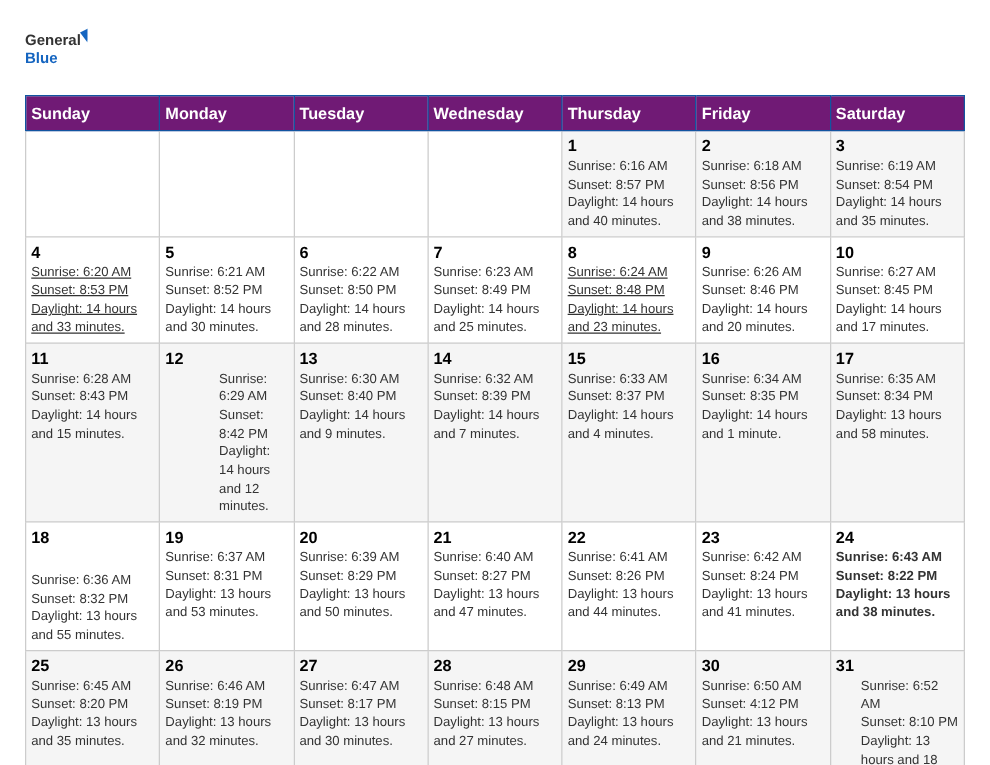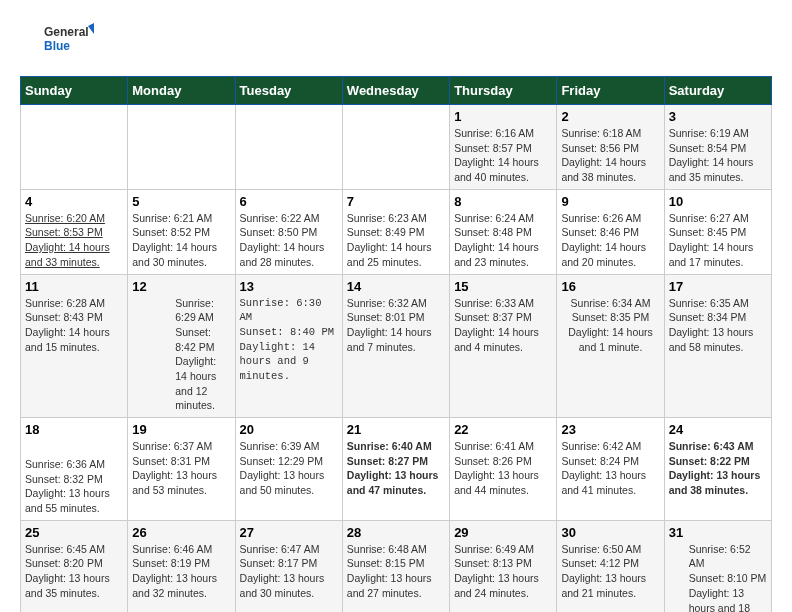--- a/index.html
+++ b/index.html
@@ -13,42 +13,41 @@
     .header {
       display: flex;
       justify-content: space-between;
       align-items: flex-start;
       margin-bottom: 16px;
     }
     .logo {
       display: flex;
       align-items: center;
       gap: 4px;
-      margin-left: 24px;
     }
     .title-area {
       text-align: right;
     }
     .month-year {
       font-size: 38px;
       font-weight: normal;
       color: #333;
       line-height: 1.1;
     }
     .location {
       font-size: 16px;
       color: #555;
     }
     table {
       width: 100%;
       border-collapse: collapse;
       font-size: 11px;
     }
     thead tr th {
-      background: #14532d;
+      background: #701a75;
       color: #fff;
       padding: 6px 4px;
       text-align: left;
       font-size: 13px;
       font-weight: bold;
       border: 1px solid #1255a0;
     }
     tbody tr td {
       border: 1px solid #ccc;
       vertical-align: top;
@@ -151,21 +150,21 @@
 Daylight: 14 hours and 28 minutes.</div>
         </td>
         <td>
           <span class="day-number">7</span>
           <div class="day-info" style="white-space: pre-line;">Sunrise: 6:23 AM
 Sunset: 8:49 PM
 Daylight: 14 hours and 25 minutes.</div>
         </td>
         <td>
           <span class="day-number">8</span>
-          <div class="day-info" style="white-space: pre-line;">Sunrise: 6:24 AM
+          <div class="day-info" style="white-space: pre-line; text-decoration: underline;">Sunrise: 6:24 AM
 Sunset: 8:48 PM
 Daylight: 14 hours and 23 minutes.</div>
         </td>
         <td>
           <span class="day-number">9</span>
           <div class="day-info" style="white-space: pre-line;">Sunrise: 6:26 AM
 Sunset: 8:46 PM
 Daylight: 14 hours and 20 minutes.</div>
         </td>
         <td>
@@ -183,39 +182,39 @@
 Daylight: 14 hours and 15 minutes.</div>
         </td>
         <td>
           <span class="day-number">12</span>
           <div class="day-info" style="white-space: pre-line; margin-left: 43px;">Sunrise: 6:29 AM
 Sunset: 8:42 PM
 Daylight: 14 hours and 12 minutes.</div>
         </td>
         <td>
           <span class="day-number">13</span>
-          <div class="day-info" style="white-space: pre-line; font-family: Liberation Mono, monospace;">Sunrise: 6:30 AM
+          <div class="day-info" style="white-space: pre-line;">Sunrise: 6:30 AM
 Sunset: 8:40 PM
 Daylight: 14 hours and 9 minutes.</div>
         </td>
         <td>
           <span class="day-number">14</span>
           <div class="day-info" style="white-space: pre-line;">Sunrise: 6:32 AM
-Sunset: 8:01 PM
+Sunset: 8:39 PM
 Daylight: 14 hours and 7 minutes.</div>
         </td>
         <td>
           <span class="day-number">15</span>
           <div class="day-info" style="white-space: pre-line;">Sunrise: 6:33 AM
 Sunset: 8:37 PM
 Daylight: 14 hours and 4 minutes.</div>
         </td>
         <td>
           <span class="day-number">16</span>
-          <div class="day-info" style="white-space: pre-line; text-align: center;">Sunrise: 6:34 AM
+          <div class="day-info" style="white-space: pre-line;">Sunrise: 6:34 AM
 Sunset: 8:35 PM
 Daylight: 14 hours and 1 minute.</div>
         </td>
         <td>
           <span class="day-number">17</span>
           <div class="day-info" style="white-space: pre-line;">Sunrise: 6:35 AM
 Sunset: 8:34 PM
 Daylight: 13 hours and 58 minutes.</div>
         </td>
       </tr>
@@ -228,26 +227,26 @@
         </td>
         <td>
           <span class="day-number">19</span>
           <div class="day-info" style="white-space: pre-line;">Sunrise: 6:37 AM
 Sunset: 8:31 PM
 Daylight: 13 hours and 53 minutes.</div>
         </td>
         <td>
           <span class="day-number">20</span>
           <div class="day-info" style="white-space: pre-line;">Sunrise: 6:39 AM
-Sunset: 12:29 PM
+Sunset: 8:29 PM
 Daylight: 13 hours and 50 minutes.</div>
         </td>
         <td>
           <span class="day-number">21</span>
-          <div class="day-info" style="white-space: pre-line; font-weight: bold;">Sunrise: 6:40 AM
+          <div class="day-info" style="white-space: pre-line;">Sunrise: 6:40 AM
 Sunset: 8:27 PM
 Daylight: 13 hours and 47 minutes.</div>
         </td>
         <td>
           <span class="day-number">22</span>
           <div class="day-info" style="white-space: pre-line;">Sunrise: 6:41 AM
 Sunset: 8:26 PM
 Daylight: 13 hours and 44 minutes.</div>
         </td>
         <td>

